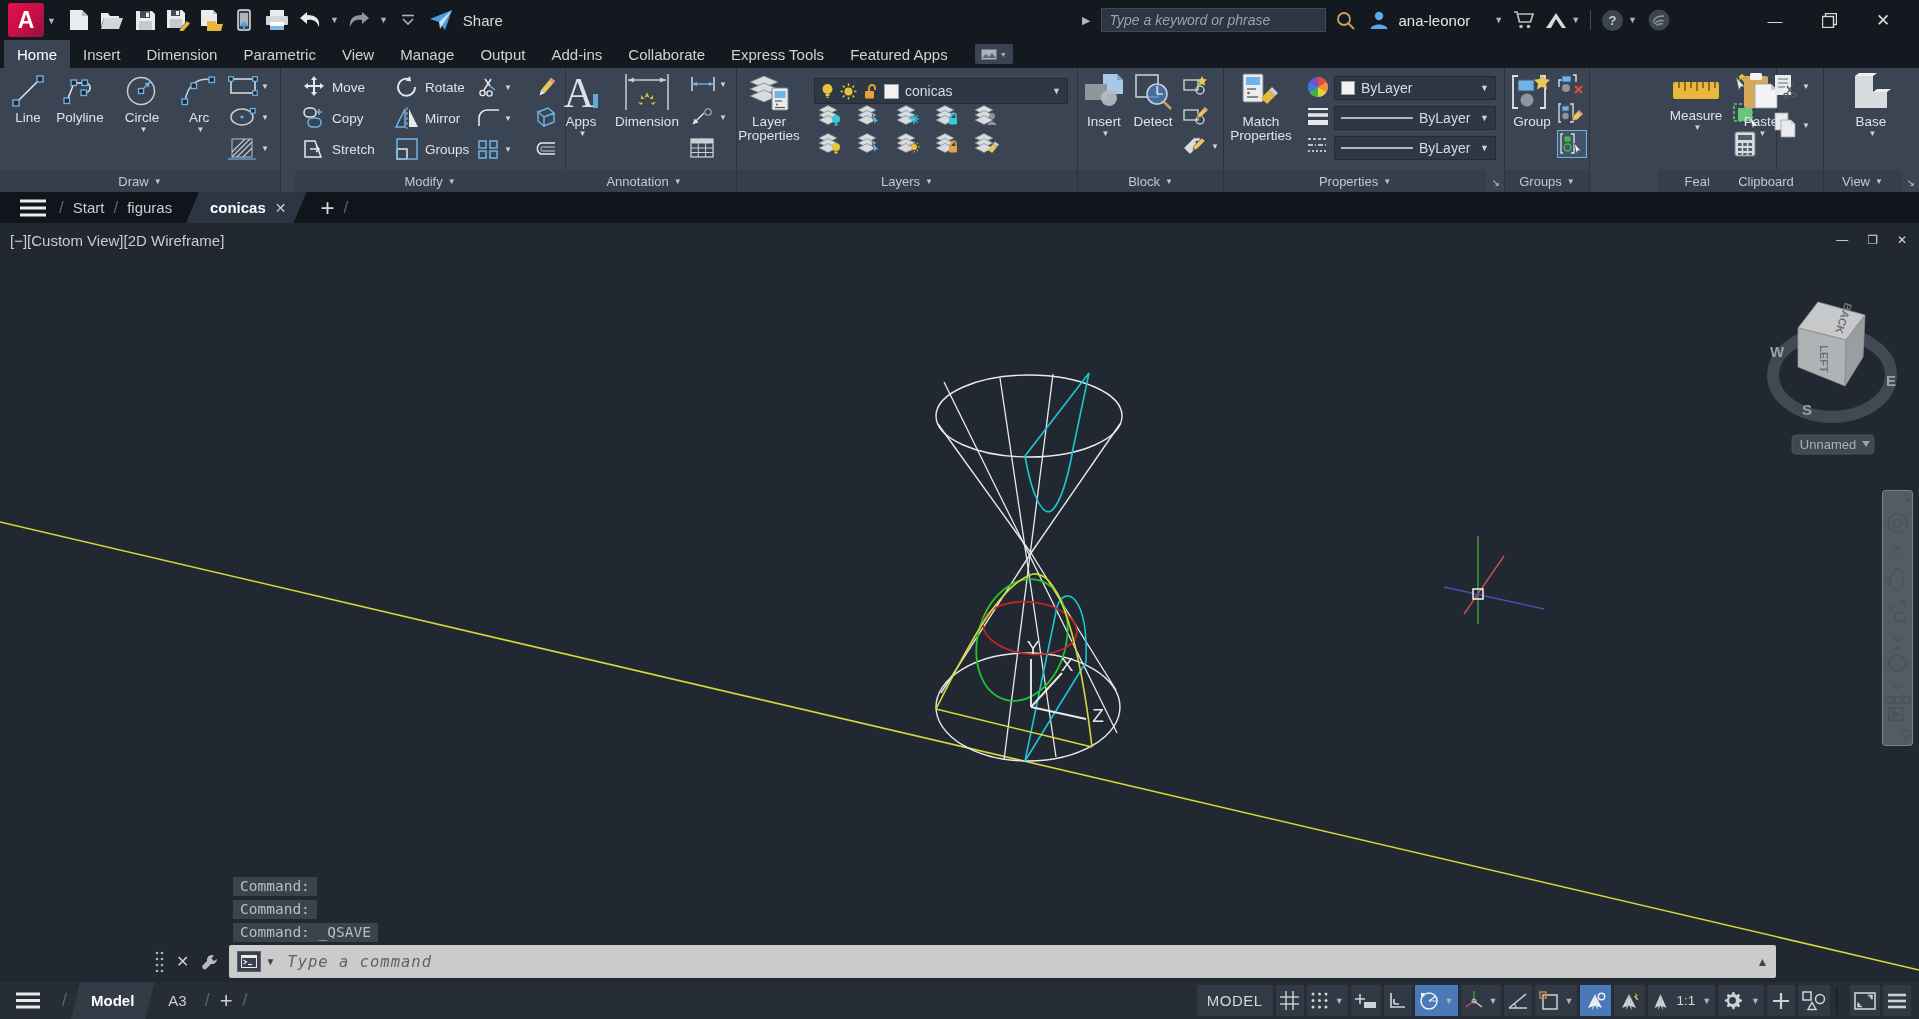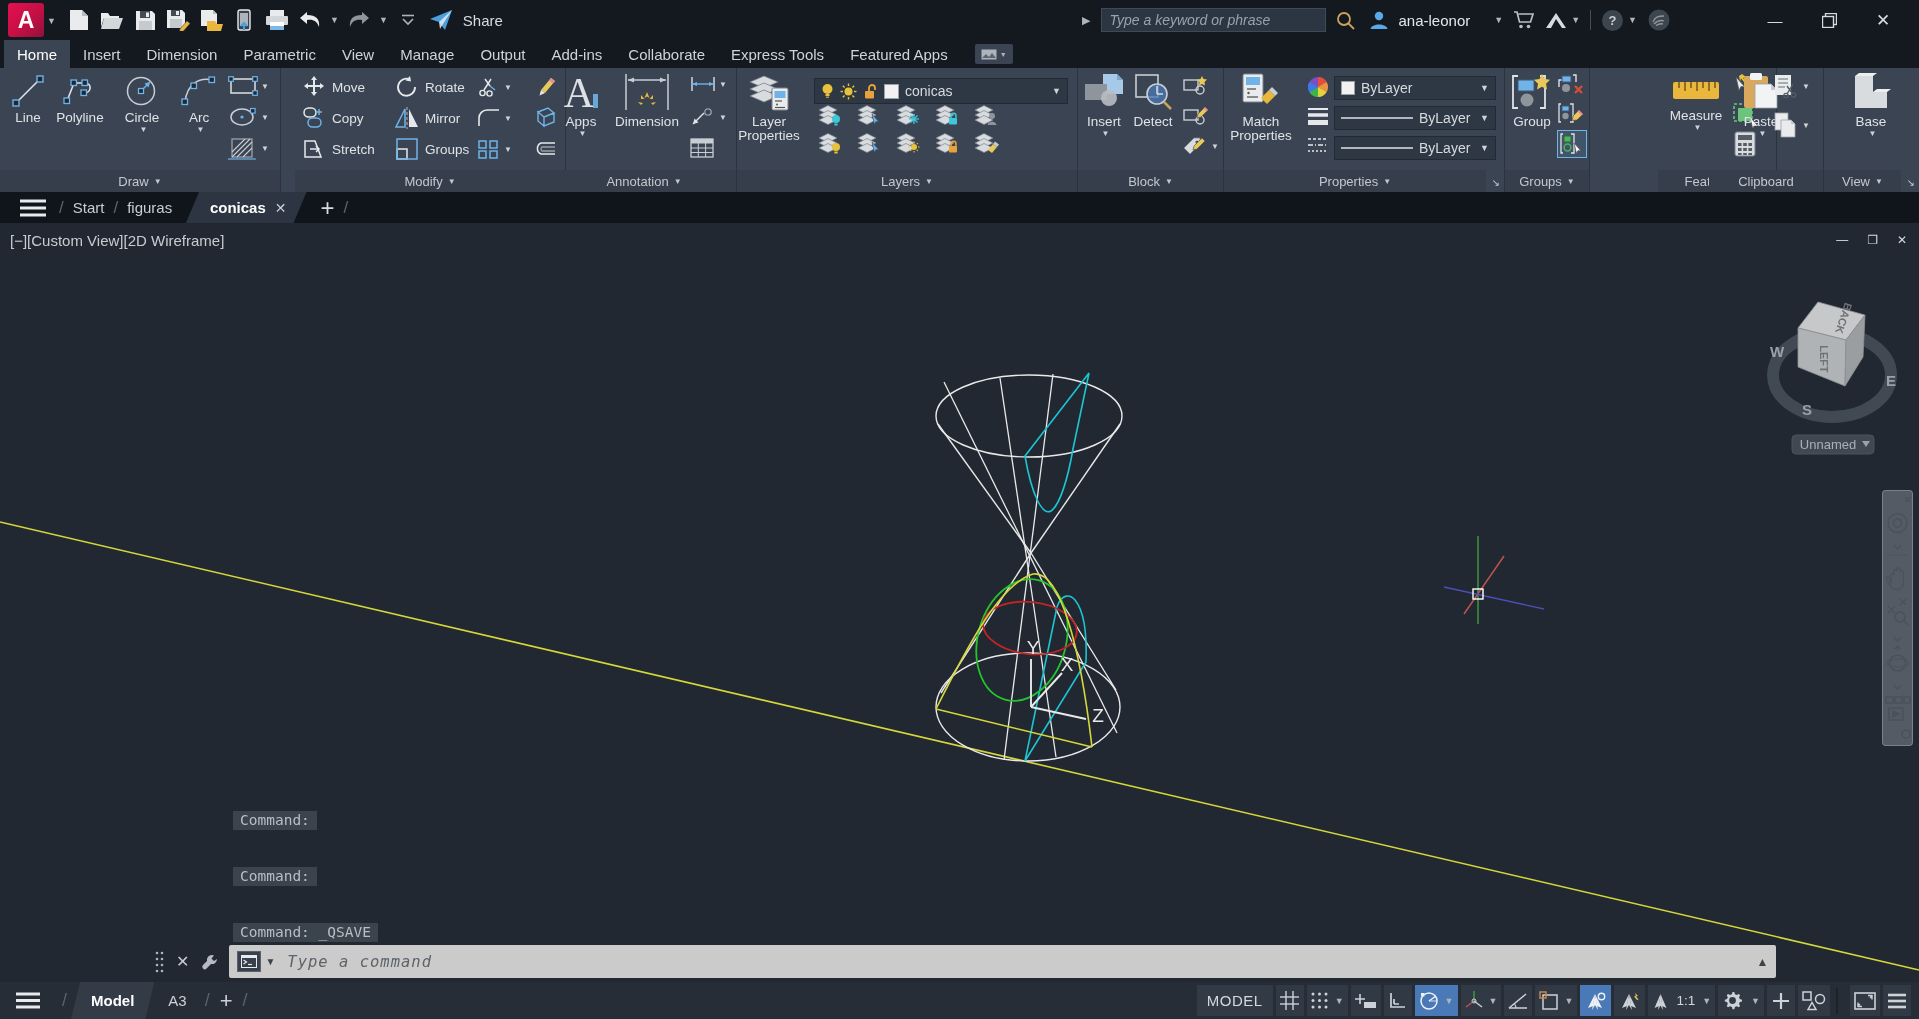--- a/index.html
+++ b/index.html
@@ -66,21 +66,21 @@
 
 
 #canvas { position:absolute; left:0; top:223px; width:1919px; height:759px; background:#222831; overflow:hidden; }
 #vplabel { position:absolute; left:10px; top:9px; color:#c8ccd1; font-size:15px; }
 #vpctrls { position:absolute; right:12px; top:10px; display:flex; gap:19px; color:#d8dbde; font-size:12px; align-items:center; }
 #dwg { position:absolute; left:0; top:0; }
 
 
 #cmdhist { position:absolute; left:233px; bottom:40px; display:flex; flex-direction:column; gap:4px; }
 .cmdline { background:rgba(62,69,78,0.92); color:#b9bec5; font-family:"DejaVu Sans Mono",monospace;
-  font-size:14.5px; padding:1px 7px 2px 7px; width:max-content;margin-top:33px; }
+  font-size:14.5px; padding:1px 7px 2px 7px; width:max-content; }
 
 #cmdbar { position:absolute; left:155px; bottom:4px; height:33px; display:flex; align-items:center; }
 #cmdgrip { color:#aeb4bb; display:flex; align-items:center; gap:12px; margin-right:10px; }
 #cmdfield { width:1547px; height:33px; background:#cbcbcb; border-radius:2px; display:flex; align-items:center; padding:0 8px; }
 #cmdicon { width:24px; height:21px; background:#38404c; border:1px solid #5a6270; display:flex; align-items:center; justify-content:center; margin-right:4px; }
 #cmdph { color:#5f6468; font-size:15.5px; font-style:italic; font-family:"DejaVu Sans Mono",monospace; letter-spacing:1px; margin-left:12px; }
 #cmdup { margin-left:auto; color:#3c4248; font-size:12px; }
 
 
 #statusbar { position:absolute; left:0; top:982px; width:1919px; height:37px; background:#262d36; display:flex; align-items:center; }

